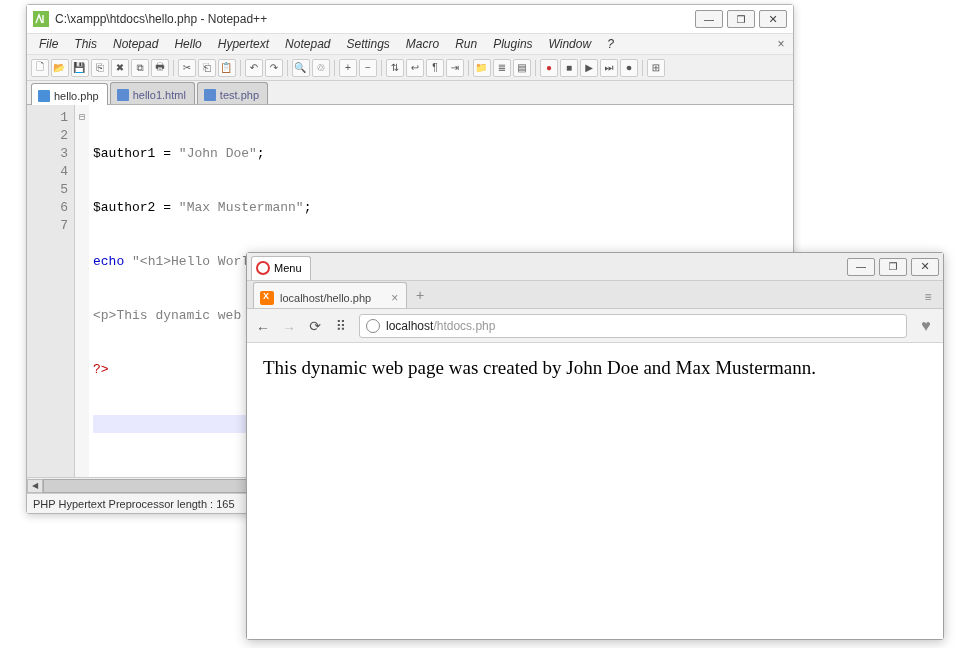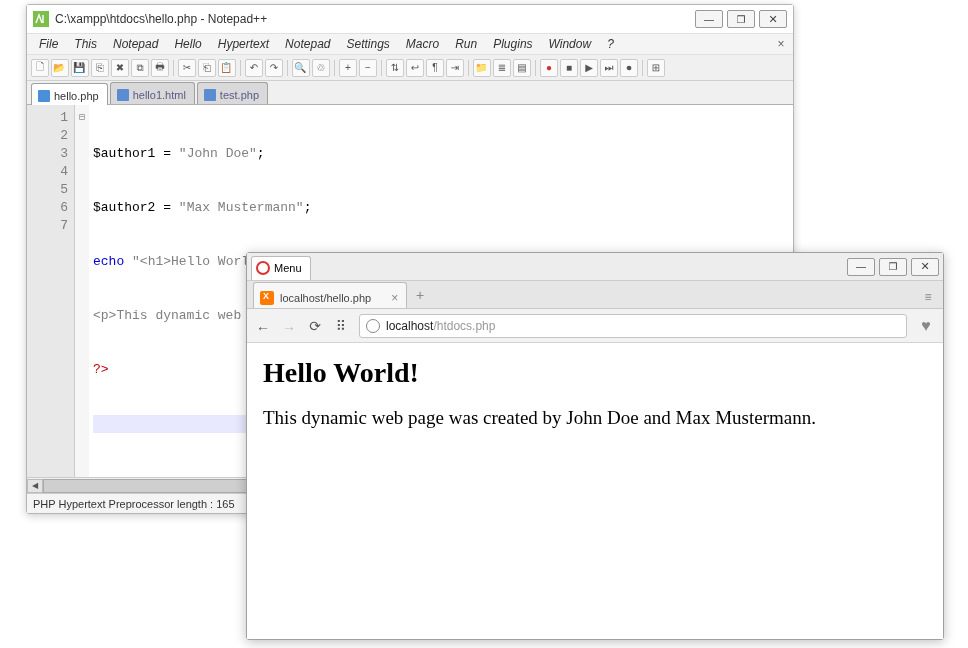--- a/index.html
+++ b/index.html
@@ -233,16 +233,15 @@
     <span class="nav-ic">⟳</span>
     <span class="nav-ic">⠿</span>
     <div class="addr">
       <span class="globe"></span>
       <span><span class="url-dark">localhost</span><span class="url-light">/htdocs.php</span></span>
     </div>
     <span class="heart">♥</span>
   </div>
 
   <div class="br-content">
-    <h1>Hello World!</h1>
     <p>This dynamic web page was created by John Doe and Max Mustermann.</p>
   </div>
 </div>
 
 </body></html>

